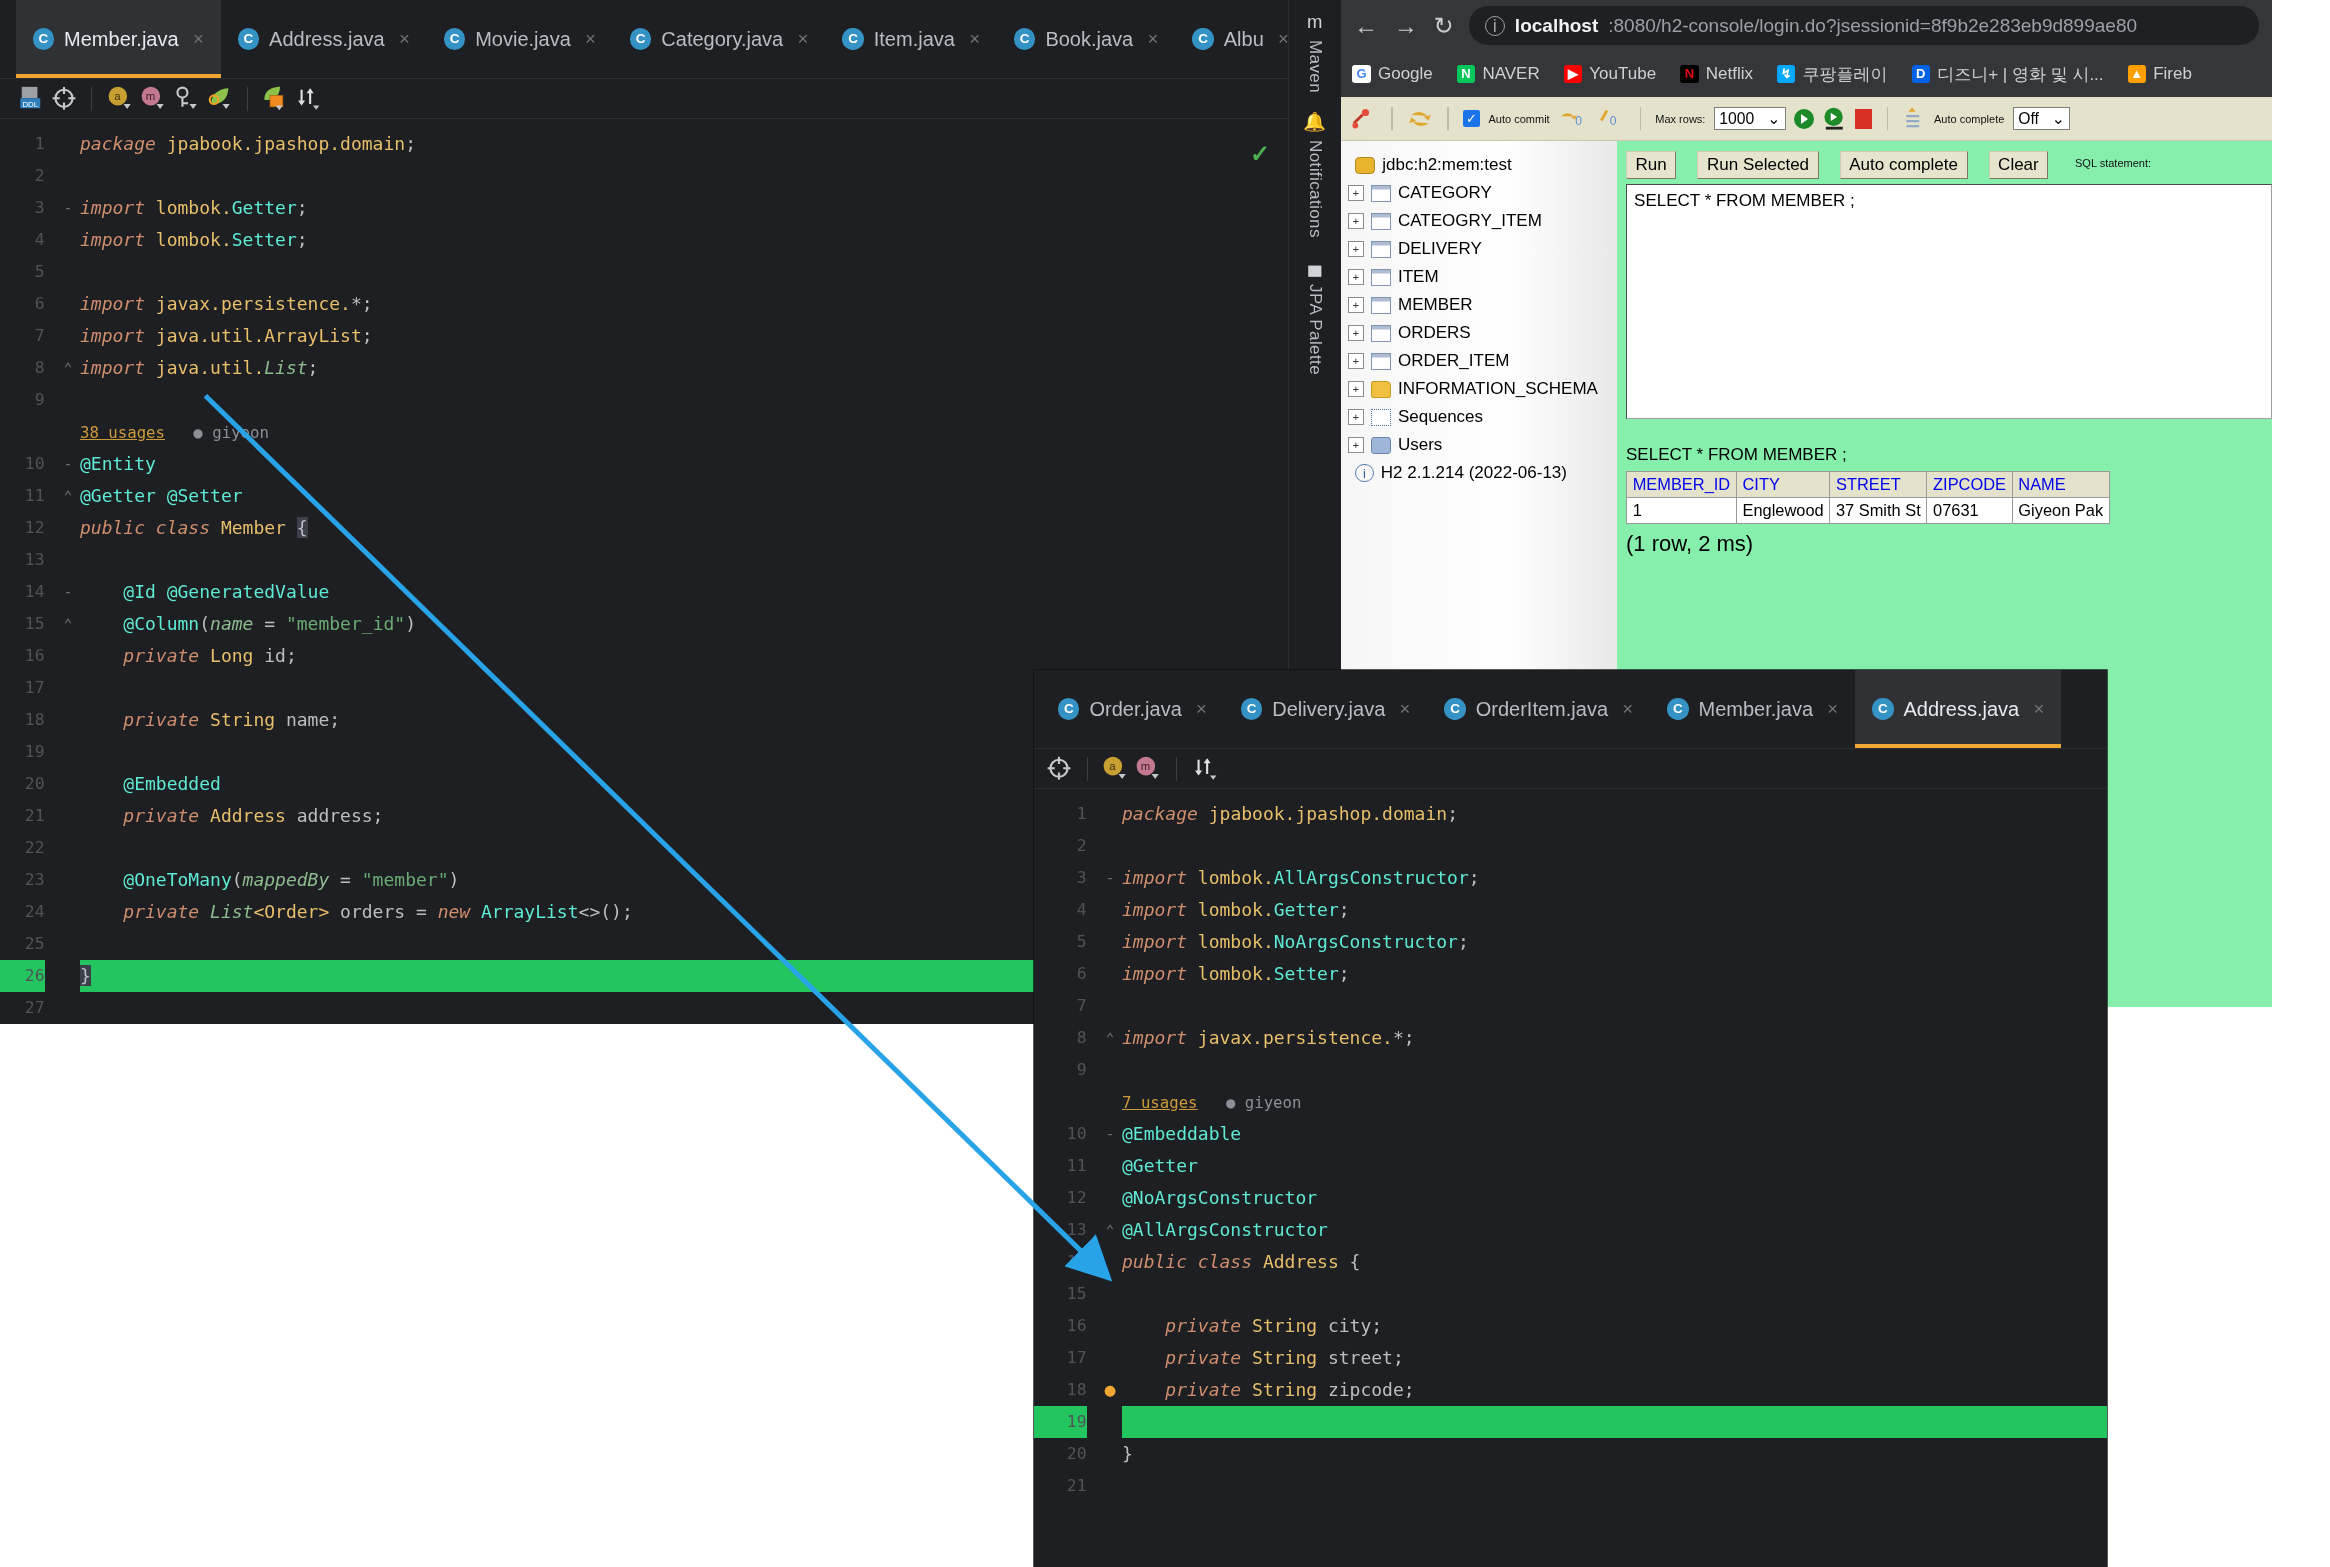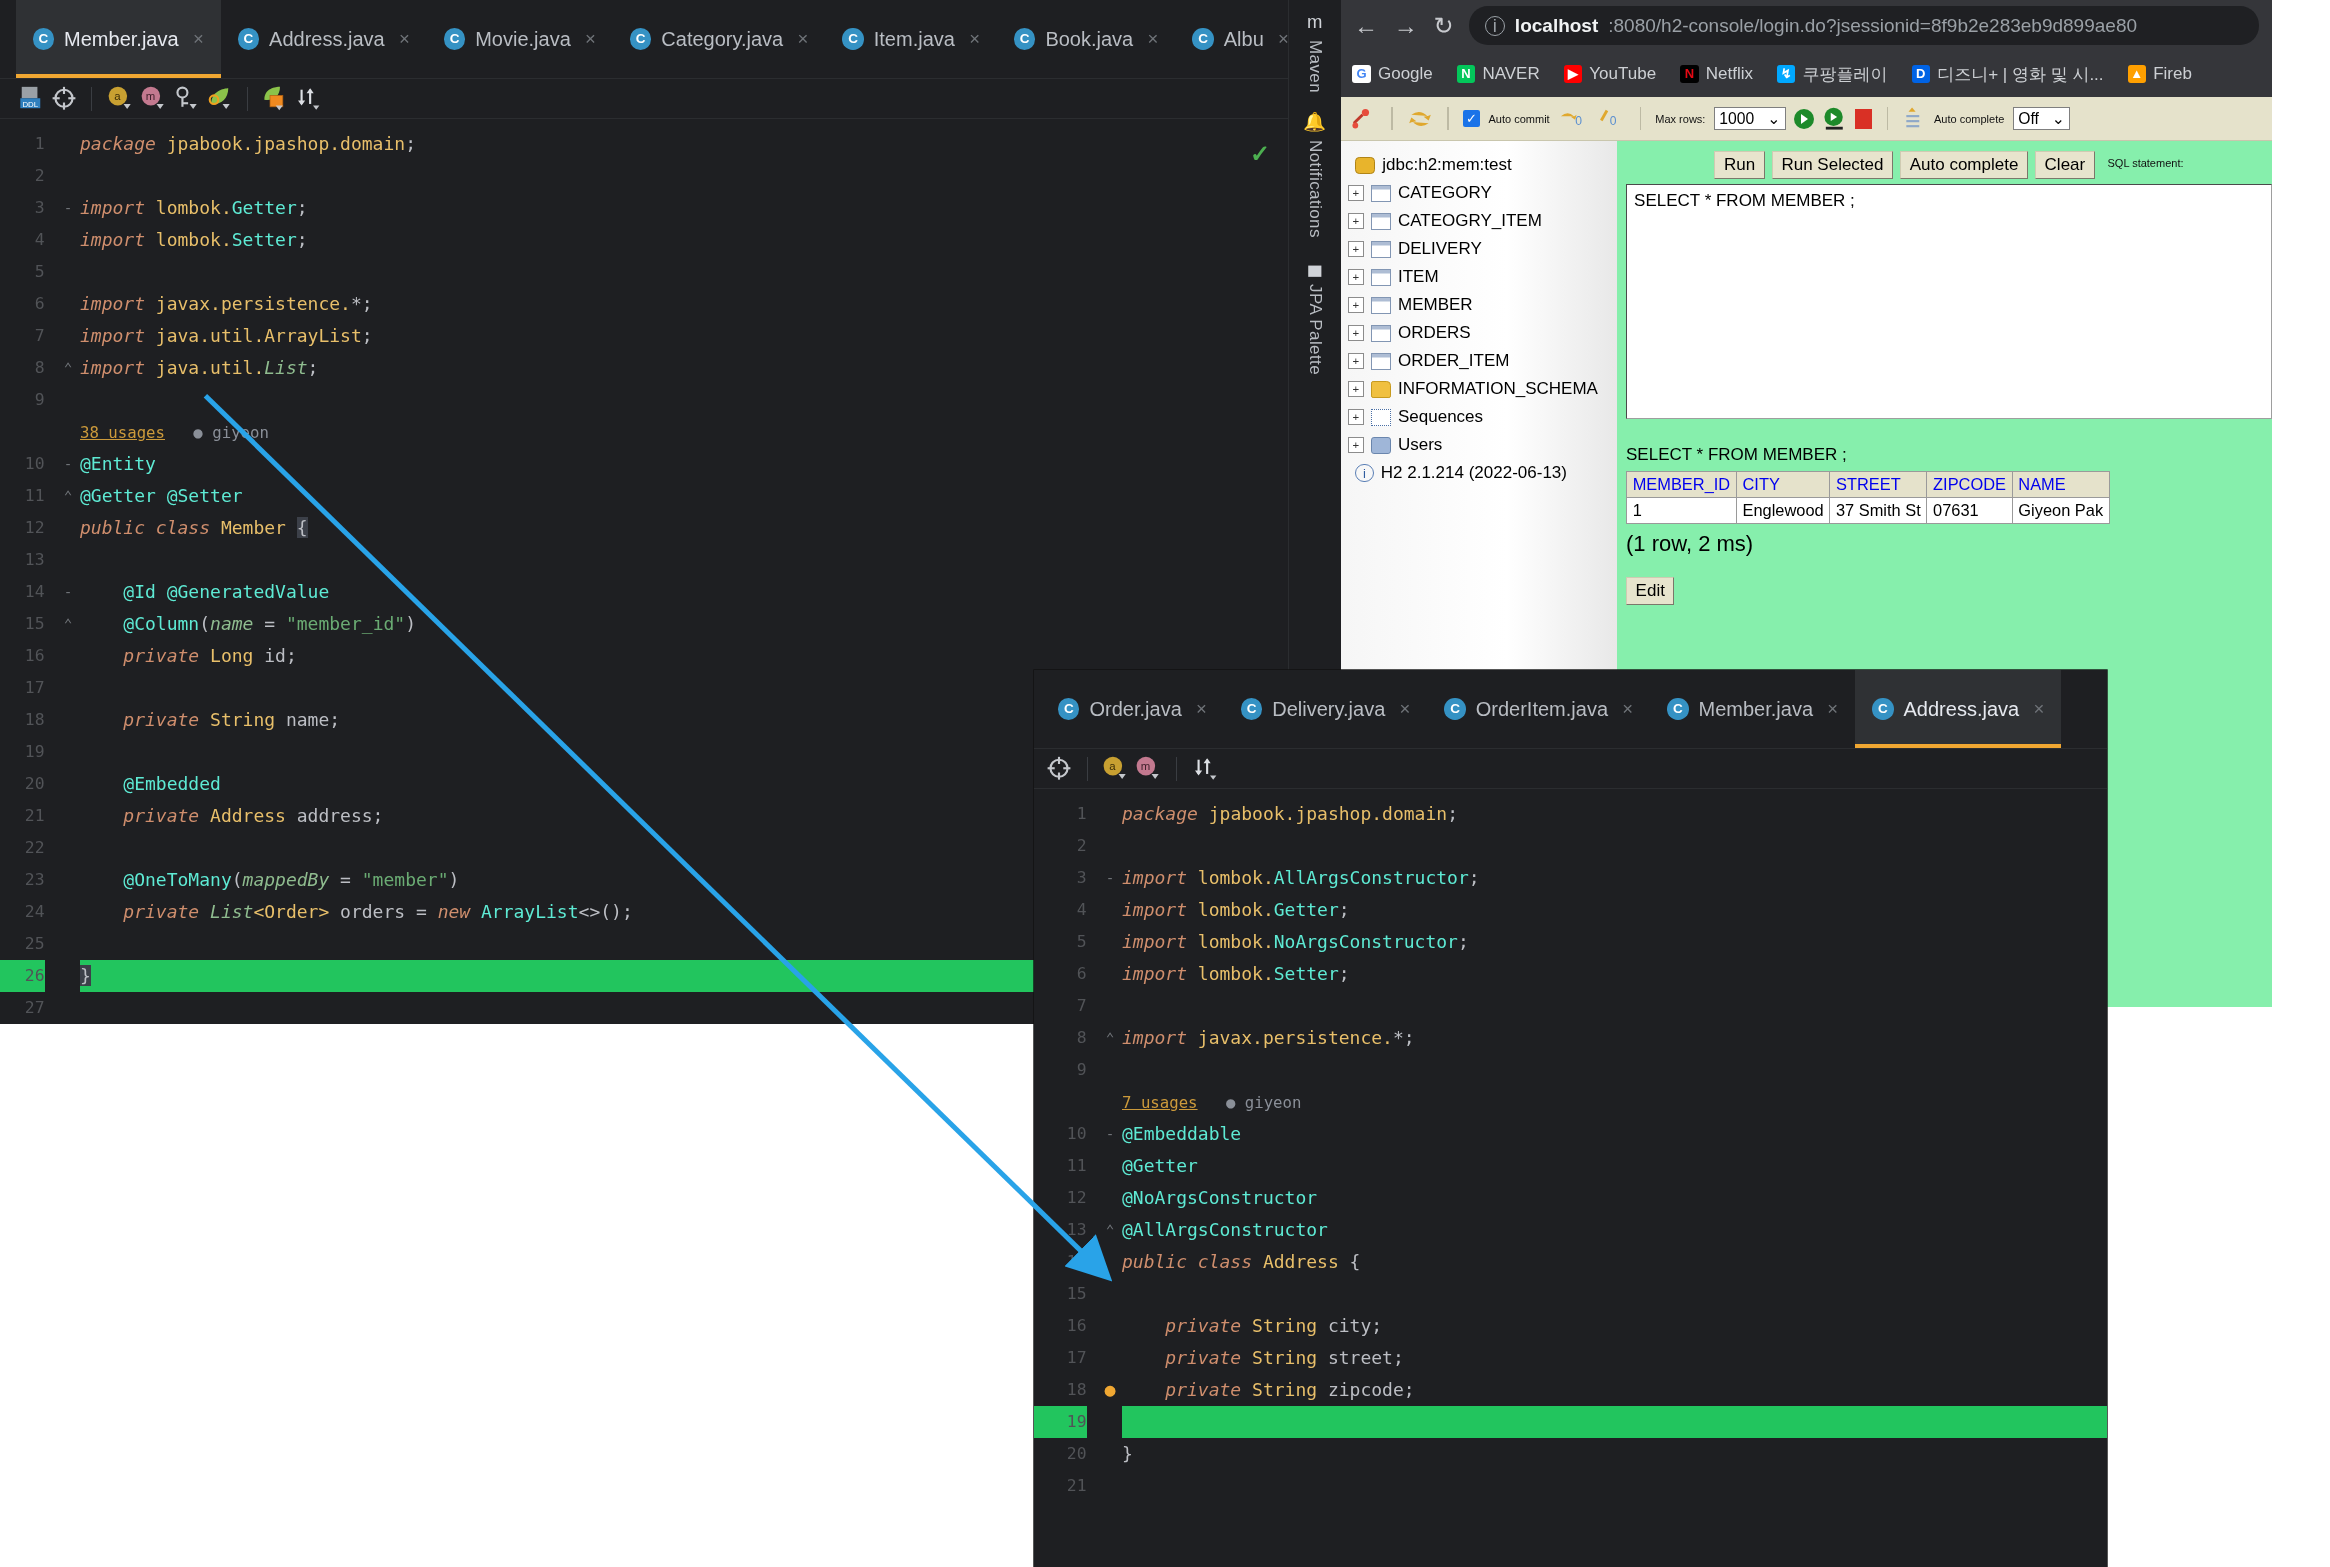--- a/index.html
+++ b/index.html
@@ -122,21 +122,21 @@
   .texp { width:15.7px;height:15.7px;border:0.7px solid #8c8c8c;background:#fff;font-size:11.4px;line-height:14.3px;text-align:center;color:#333;flex:none;}
   .tico { width:20px;height:17px;flex:none; display:inline-block; }
   .tbl-ico { background:#fff;border:1.4px solid #8296b3; box-shadow: inset 0 3.6px 0 #aebdd4; }
   .fld-ico { background:#f0c040; border:1.4px solid #c79a1e; border-radius: 2.1px 4.3px 2.1px 2.1px;}
   .seq-ico { background:#fff; border:1.4px dotted #4a6fa5;}
   .usr-ico { background:#9fb6d8; border:1.4px solid #6a86ad; border-radius: 2.9px;}
   .db-ico { background:#e8b42c; border:1.4px solid #b08416; border-radius: 4.3px;}
   .ver-ico { width:18.5px;height:18.5px;border-radius:50%;border:1.4px solid #5a7fb5; color:#2f5c9e; font-size:13px; text-align:center; line-height:17px;}
 
   .h2-main { flex:1; padding: 10px 0 0 8.6px; }
-  .h2-btnrow { display:flex; align-items:flex-start; gap: 7px; justify-content: center; }
+  .h2-btnrow { display:flex; align-items:flex-start; gap: 21px; }
   .h2btn {
     background:#e7e4cd; border:1.4px outset #cfcbb2; font-size: 17px; padding: 2.9px 8.6px; color:#000;
   }
   .sqlbox {
     margin-top: 5.7px; width: 646px; height: 235px; background:#fff; border:1.4px inset #9e9e9e;
     font-size: 17px; padding: 5.7px 7.1px; color:#000; font-family:"Liberation Sans",sans-serif;
   }
   .h2-result { margin-top: 26px; }
   .res-q { font-size: 17px; color:#000; margin-bottom: 5.7px; }
   table.res { border-collapse: collapse; font-size: 16.4px; }
@@ -550,21 +550,20 @@
                 <tr>
                   <td>1</td>
                   <td>Englewood</td>
                   <td>37 Smith St</td>
                   <td>07631</td>
                   <td>Giyeon Pak</td>
                 </tr>
               </tbody>
           </table>
           <div class="res-meta">(1 row, 2 ms)</div>
-          <div class="edit-btn"><button class="h2btn">Edit</button></div>
         </div>
       </div>
     </div>
   </div>
 
   <div class="ij-bot">
     <div class="ij-tabbar" id="bot-tabs">
         <div class="ij-tab">
           <span class="cicon">C</span>
           <span>Order.java</span>

